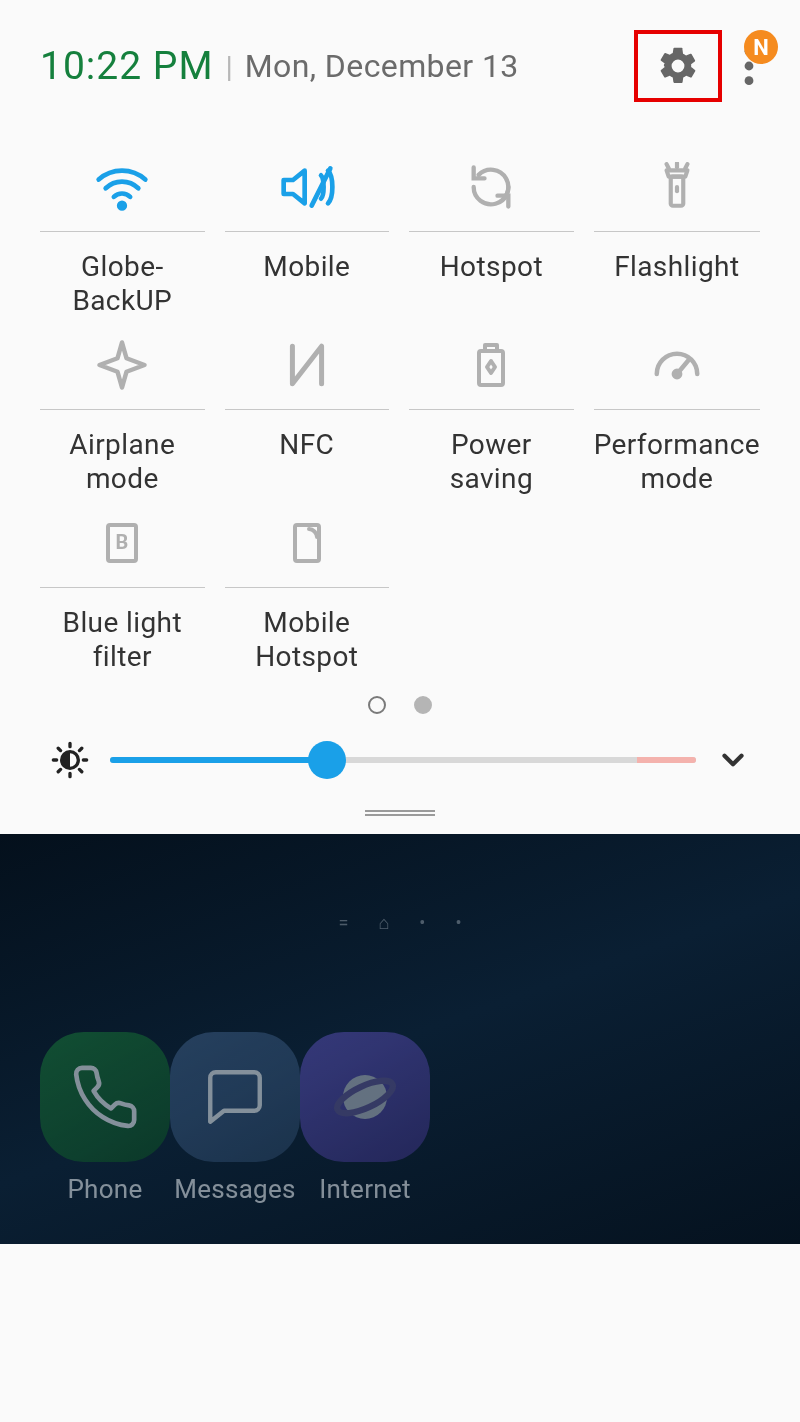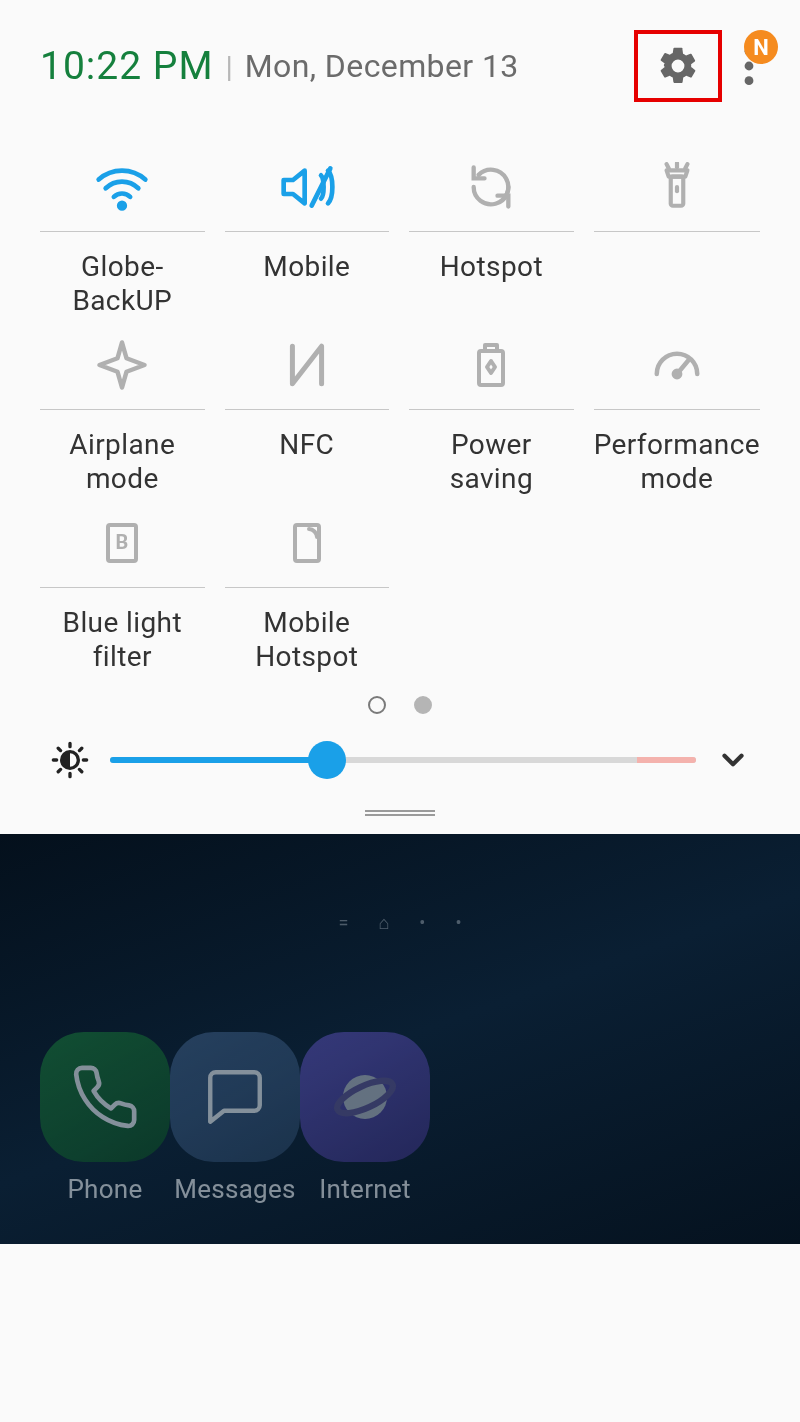--- a/index.html
+++ b/index.html
@@ -195,20 +195,21 @@
             <svg viewBox="0 0 24 24" width="50" height="50" fill="none" stroke="currentColor" stroke-width="2" stroke-linecap="round" stroke-linejoin="round">
               <rect x="9" y="7" width="6" height="14" rx="1"></rect>
               <path d="M8 7h8l1-3H7z"></path>
               <line x1="12" y1="12" x2="12" y2="14"></line>
               <line x1="7" y1="1" x2="8" y2="3"></line>
               <line x1="12" y1="0.5" x2="12" y2="2.5"></line>
               <line x1="17" y1="1" x2="16" y2="3"></line>
             </svg>
           </span>
         </div>
+        <div class="label">Flashlight</div>
       </div>
       <div class="tile inactive">
         <div class="icon-area">
           <span>
             <svg viewBox="0 0 24 24" width="54" height="54" fill="none" stroke="currentColor" stroke-width="2" stroke-linecap="round" stroke-linejoin="round">
               <path d="M12 2l2 7 8 3-8 3-2 7-2-7-8-3 8-3z"></path>
             </svg>
           </span>
         </div>
         <div class="label">Airplane mode</div>

